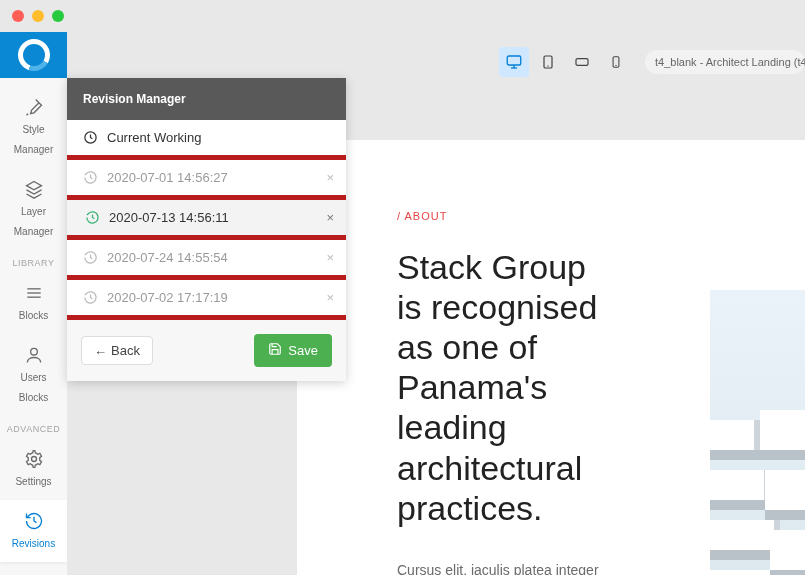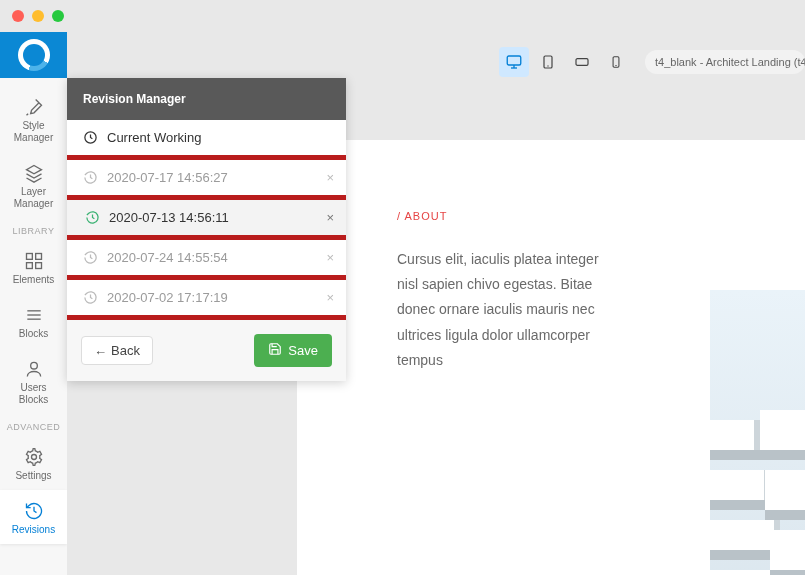--- a/index.html
+++ b/index.html
@@ -14,21 +14,21 @@
 .topbar { height: 32px; background: #e8e8e8; }
 
 .logo-square { position: absolute; top: 32px; left: 0; width: 67px; height: 46px; background: #0b88d4; display: flex; align-items: center; justify-content: center; }
 .logo-circle { width: 32px; height: 32px; border-radius: 50%; background: conic-gradient(#fff 0 120deg, #4db3ea 120deg 200deg, #fff 200deg 360deg); position: relative; }
 .logo-circle::after { content:''; position:absolute; inset:5px; background:#0b88d4; border-radius:50%; }
 
 .sidebar { position: absolute; top: 78px; left: 0; width: 67px; bottom: 0; background: #f7f7f7; display: flex; flex-direction: column; align-items: center; padding-top: 8px; }
 .side-item { width: 100%; display: flex; flex-direction: column; align-items: center; padding: 10px 4px 8px; color: #6a6a6a; cursor: pointer; }
 .side-item.active { background: #fff; box-shadow: 0 1px 3px rgba(0,0,0,.08); }
 .side-item .icon { height: 22px; display: flex; align-items: center; justify-content: center; margin-bottom: 2px; }
-.side-label { font-size: 10px; line-height: 12px; text-align: center; }
+.side-label { font-size: 10px; line-height: 20px; text-align: center; }
 .side-section { font-size: 9px; letter-spacing: .5px; color: #a5a5a5; padding: 8px 0 4px; }
 
 .device-bar { position: absolute; top: 42px; right: 0; height: 40px; display: flex; align-items: center; gap: 4px; padding-right: 0; }
 .device-btn { width: 30px; height: 30px; border-radius: 4px; display: flex; align-items: center; justify-content: center; cursor: pointer; color: #444; }
 .device-btn.on { background: #cfe8ff; color: #0680d6; }
 .page-name { margin-left: 10px; font-size: 11px; color: #666; background: #f2f2f2; border-radius: 12px; padding: 6px 10px; white-space: nowrap; max-width: 160px; overflow: hidden; }
 
 .canvas { position: absolute; top: 80px; left: 67px; right: 0; bottom: 0; background: #e8e8e8; }
 .page-surface { position: absolute; top: 60px; left: 230px; right: 0; bottom: 0; background: #fff; }
 
@@ -86,31 +86,20 @@
         </svg>
     </span>
     <span class="side-label">Layer<br>Manager</span>
   </div>
 
   <div class="side-section">LIBRARY</div>
 
   <div class="side-item">
     <span class="icon">
       <svg width="20" height="20" viewBox="0 0 24 24" fill="none" stroke="#6a6a6a" stroke-width="1.6">
-          <rect x="3" y="3" width="7" height="7"></rect>
-          <rect x="14" y="3" width="7" height="7"></rect>
-          <rect x="3" y="14" width="7" height="7"></rect>
-          <rect x="14" y="14" width="7" height="7"></rect>
-        </svg>
-    </span>
-    <span class="side-label">Elements</span>
-  </div>
-  <div class="side-item">
-    <span class="icon">
-      <svg width="20" height="20" viewBox="0 0 24 24" fill="none" stroke="#6a6a6a" stroke-width="1.6">
           <line x1="4" y1="7" x2="20" y2="7"></line>
           <line x1="4" y1="12" x2="20" y2="12"></line>
           <line x1="4" y1="17" x2="20" y2="17"></line>
         </svg>
     </span>
     <span class="side-label">Blocks</span>
   </div>
   <div class="side-item">
     <span class="icon">
       <svg width="20" height="20" viewBox="0 0 24 24" fill="none" stroke="#6a6a6a" stroke-width="1.6">
@@ -169,20 +158,21 @@
         <line x1="11" y1="18" x2="13" y2="18"></line>
       </svg>
   </div>
   <div class="page-name">t4_blank - Architect Landing (t4_</div>
 </div>
 
 <div class="canvas">
   <div class="page-surface">
     <div class="content-wrap">
       <div class="eyebrow">/ ABOUT</div>
+      <h1 class="headline">Stack Group is recognised as one of Panama's leading architectural practices.</h1>
       <p class="bodytext">Cursus elit, iaculis platea integer nisl sapien chivo egestas. Bitae donec ornare iaculis mauris nec ultrices ligula dolor ullamcorper tempus</p>
     </div>
     <div class="building">
       <div class="bg-sky"></div>
       <div class="bbox" style="top:130px; left:-10px; width:60px; height:40px;"></div>
       <div class="bbox" style="top:180px; left:-10px; width:70px; height:40px;"></div>
       <div class="bbox" style="top:230px; left:-10px; width:80px; height:40px;"></div>
       <div class="bbox" style="top:280px; left:-10px; width:90px; height:40px;"></div>
 
       <div class="bbox" style="top:120px; left:50px; width:60px; height:50px;"></div>
@@ -205,21 +195,21 @@
       </span>
       <span>Current Working</span>
     </div>
     <div class="rev-item">
       <span class="icon">
         <svg width="15" height="15" viewBox="0 0 24 24" fill="none" stroke="#bbb" stroke-width="2">
             <path d="M3 12a9 9 0 1 0 3-6.7L3 8"></path>
             <polyline points="12 7 12 12 15 14"></polyline>
           </svg>
       </span>
-      <span>2020-07-17 14:56:27</span>
+      <span>2020-07-01 14:56:27</span>
       <span class="rev-close">×</span>
     </div>
     <div class="rev-item selected">
       <span class="icon">
         <svg width="15" height="15" viewBox="0 0 24 24" fill="none" stroke="#3bb273" stroke-width="2">
             <path d="M3 12a9 9 0 1 0 3-6.7L3 8"></path>
             <polyline points="12 7 12 12 15 14"></polyline>
           </svg>
       </span>
       <span>2020-07-13 14:56:11</span>

